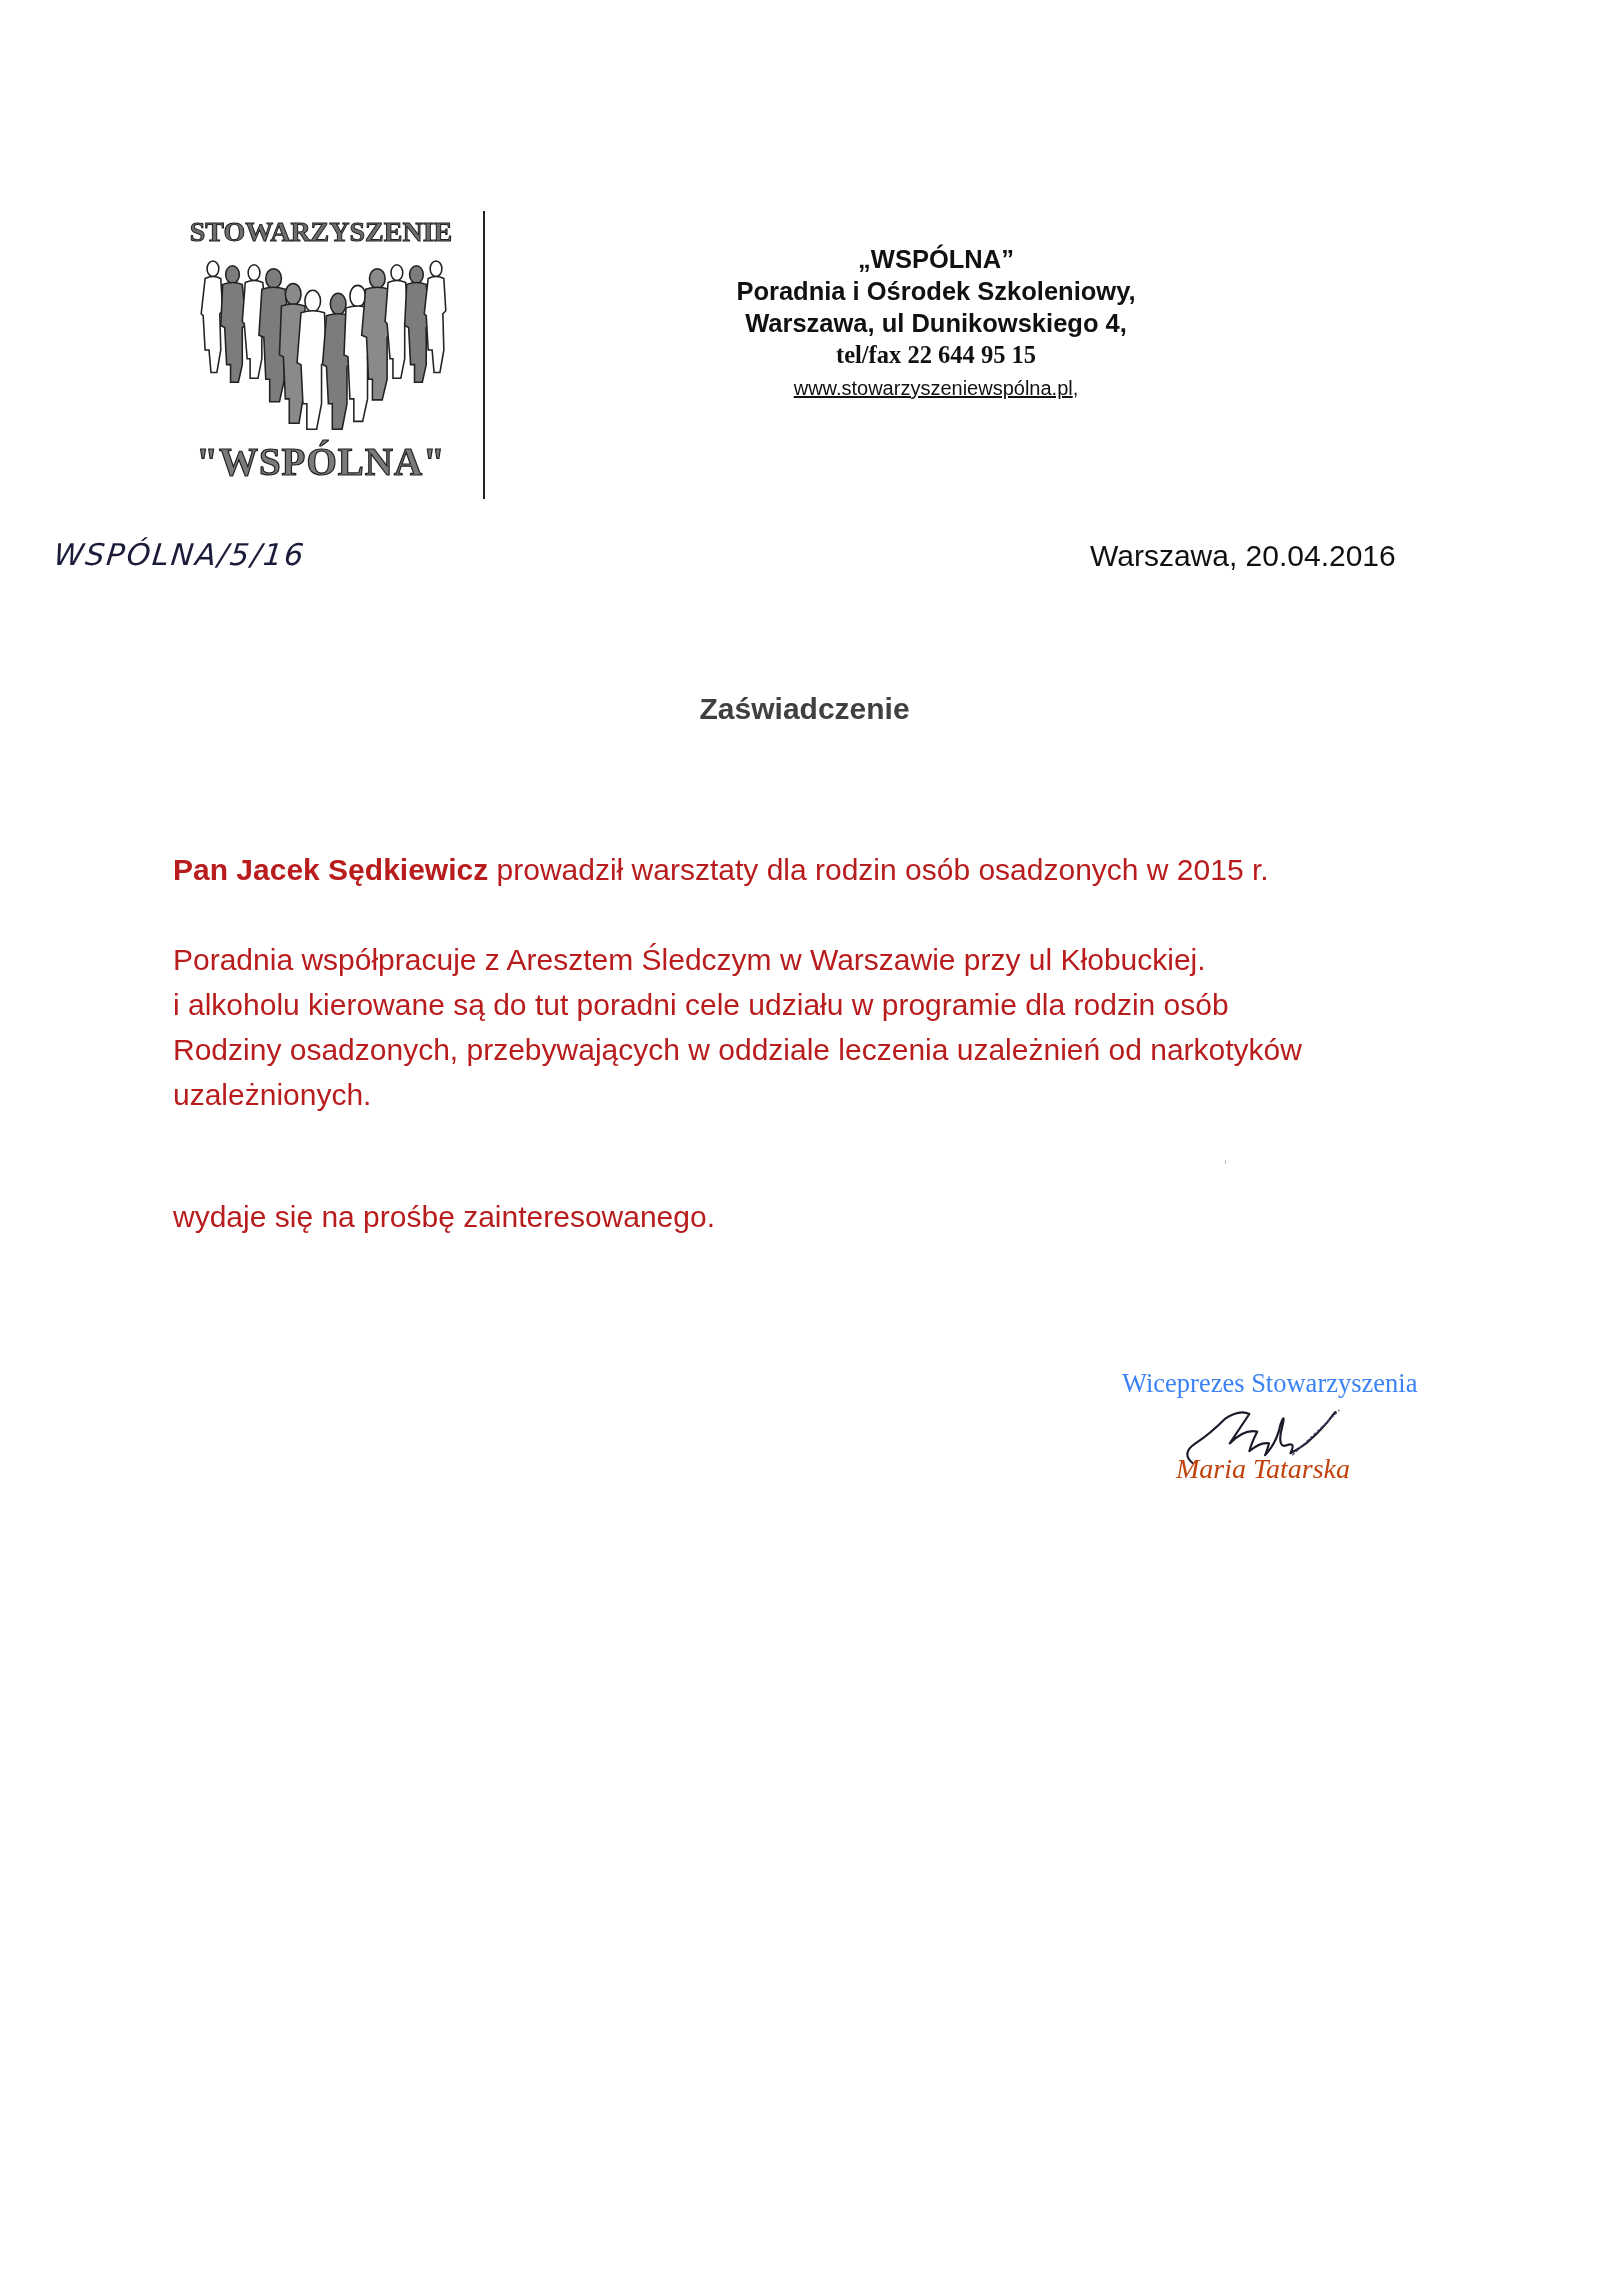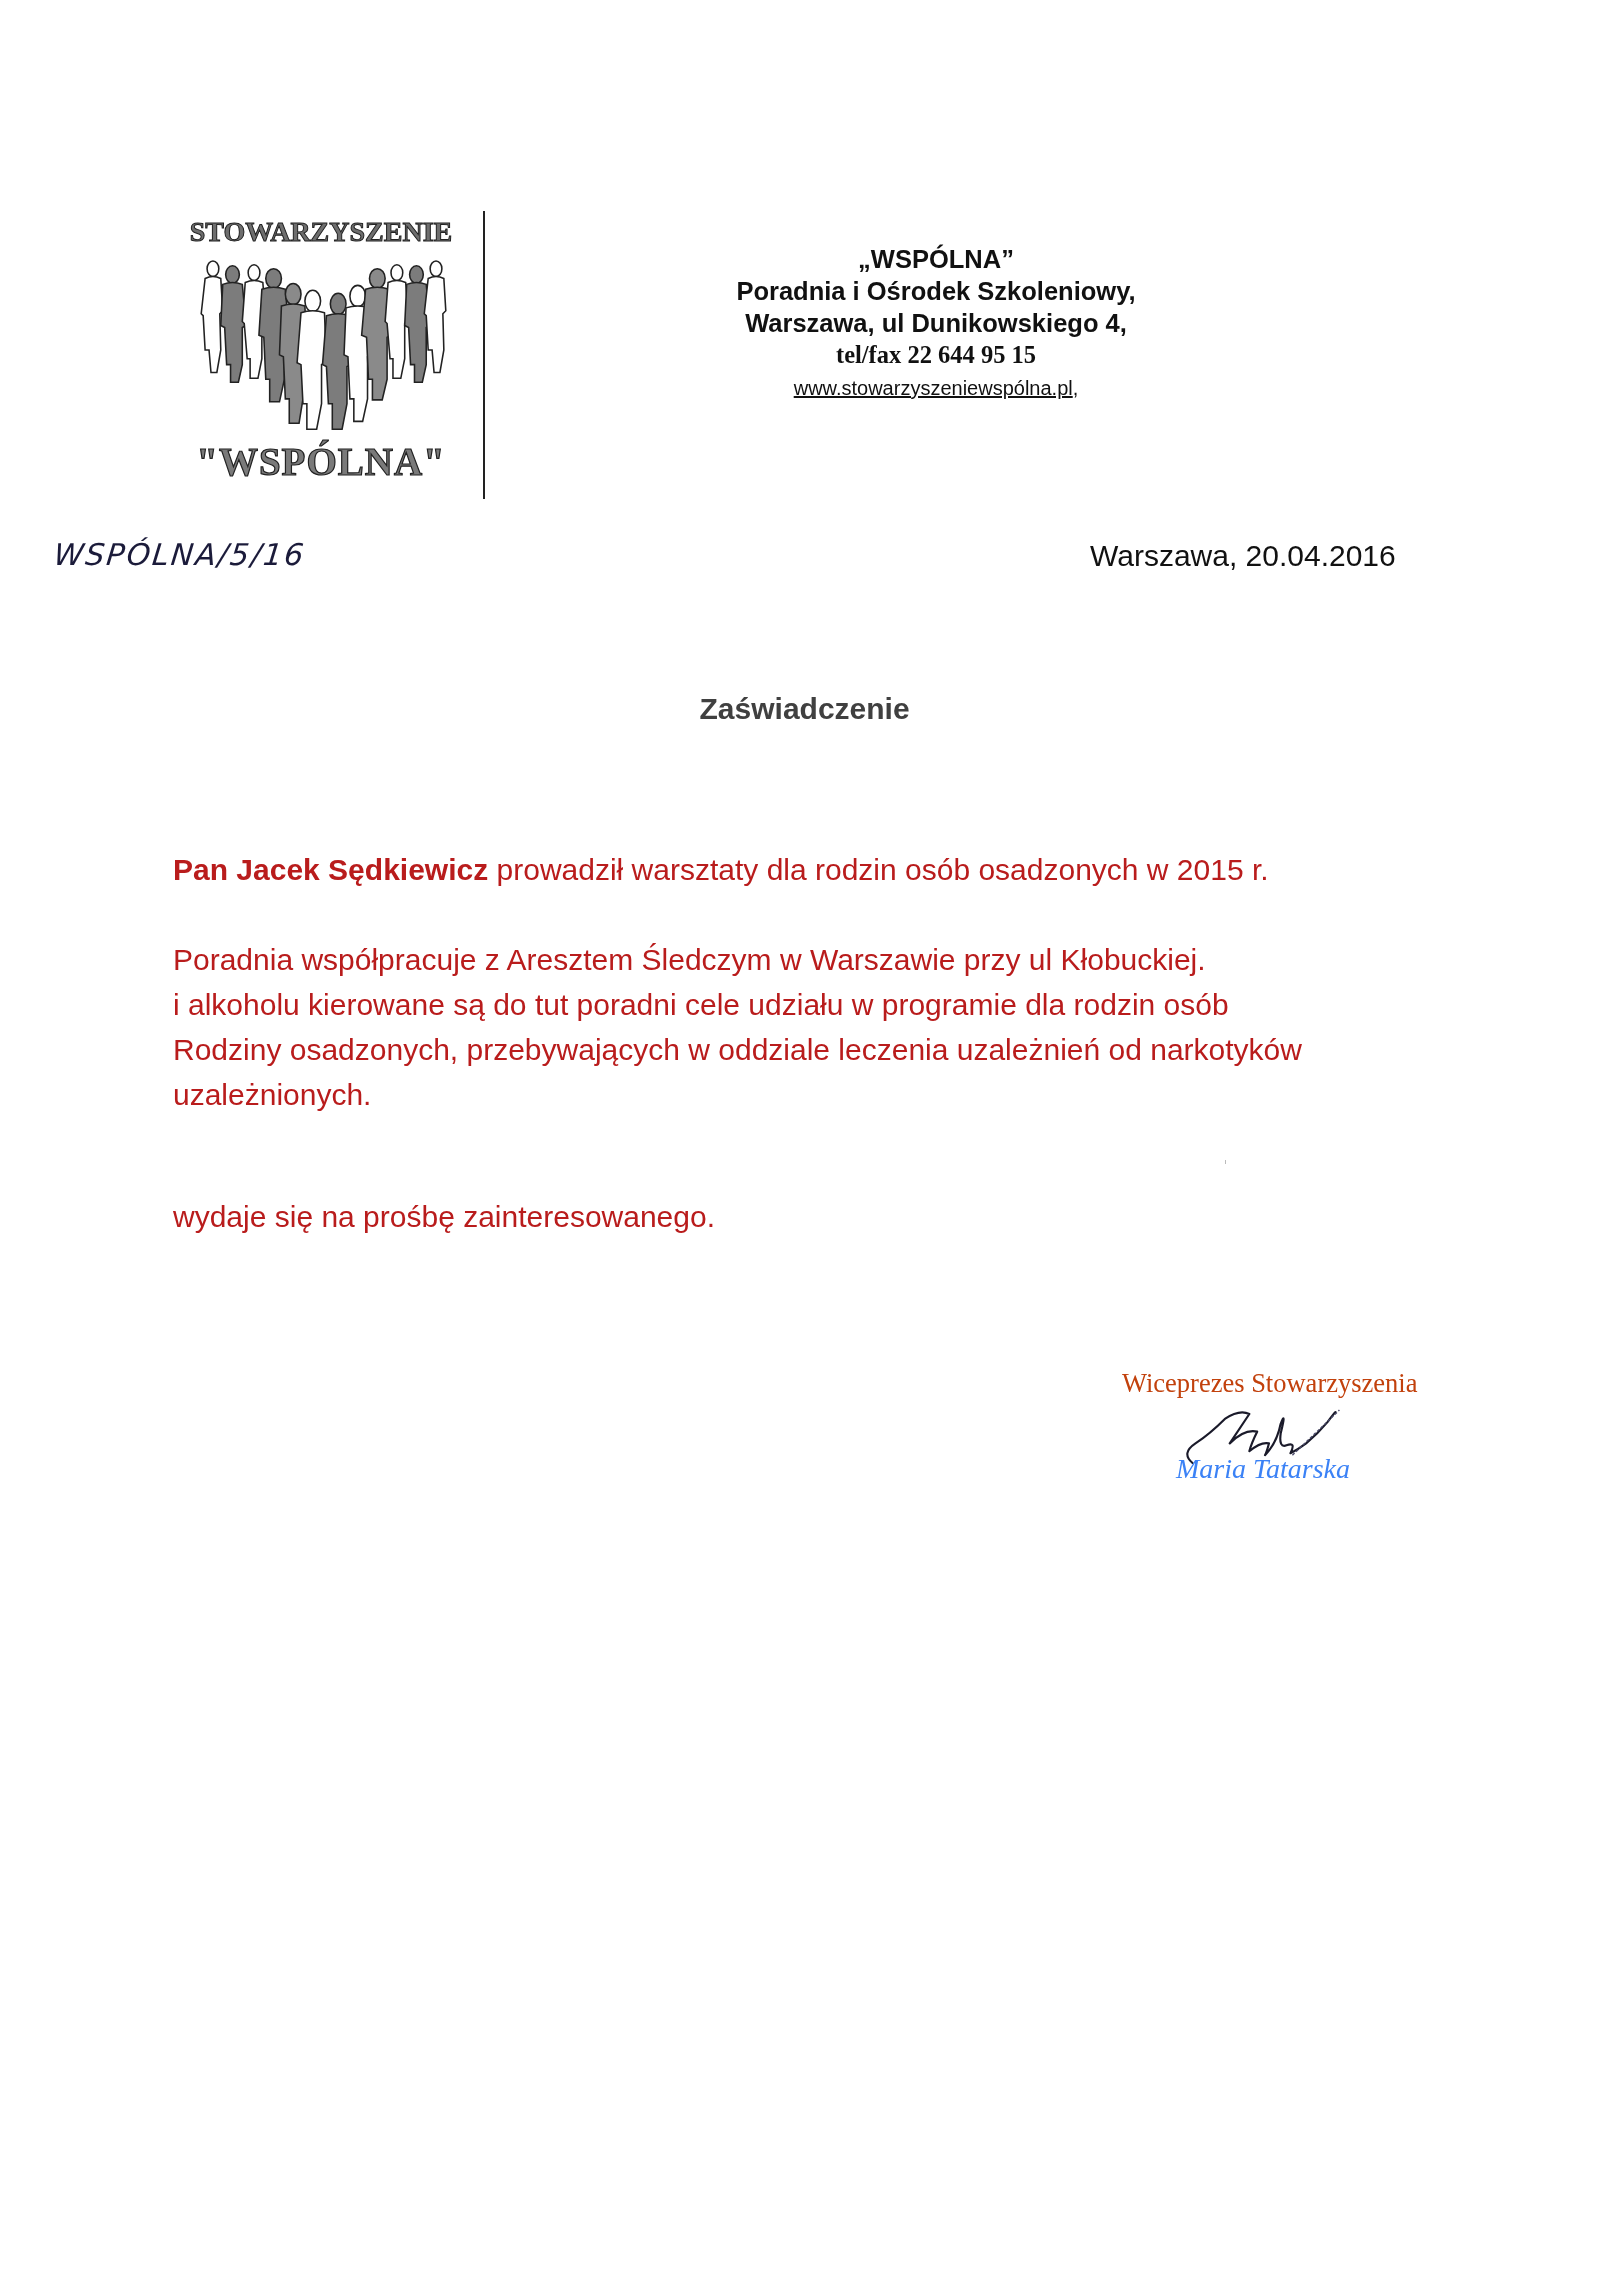--- a/index.html
+++ b/index.html
@@ -60,26 +60,26 @@
   }
   #para-1 { left: 173px; top: 847px; }
   #para-1 b { font-weight: bold; }
   #para-2 { left: 173px; top: 937px; }
   #para-2 .line { display: block; }
   #para-3 { left: 173px; top: 1194px; }
 
   
   #sig-role {
     left: 1122px; top: 1368px; font-family: "Liberation Serif", "DejaVu Serif", serif;
-    font-size: 26.5px; color: #c2410c; white-space: nowrap;
+    font-size: 26.5px; color: #3b82f6; white-space: nowrap;
   }
   #sig-scribble { left: 1171px; top: 1404px; width: 235px; height: 69px; }
   #sig-name {
     left: 1176px; top: 1453px; font-family: "Liberation Serif", "DejaVu Serif", serif;
-    font-style: italic; font-size: 28px; color: #3b82f6; white-space: nowrap;
+    font-style: italic; font-size: 28px; color: #c2410c; white-space: nowrap;
   }
   #speck { left: 1225px; top: 1160px; width: 1px; height: 3.9px; background: #bbb; }
 </style>
 </head>
 <body>
 
 <div id="logo" class="abs">
   <div id="logo-top">STOWARZYSZENIE</div>
   <svg id="logo-figures" viewBox="0 0 270 185">
 

